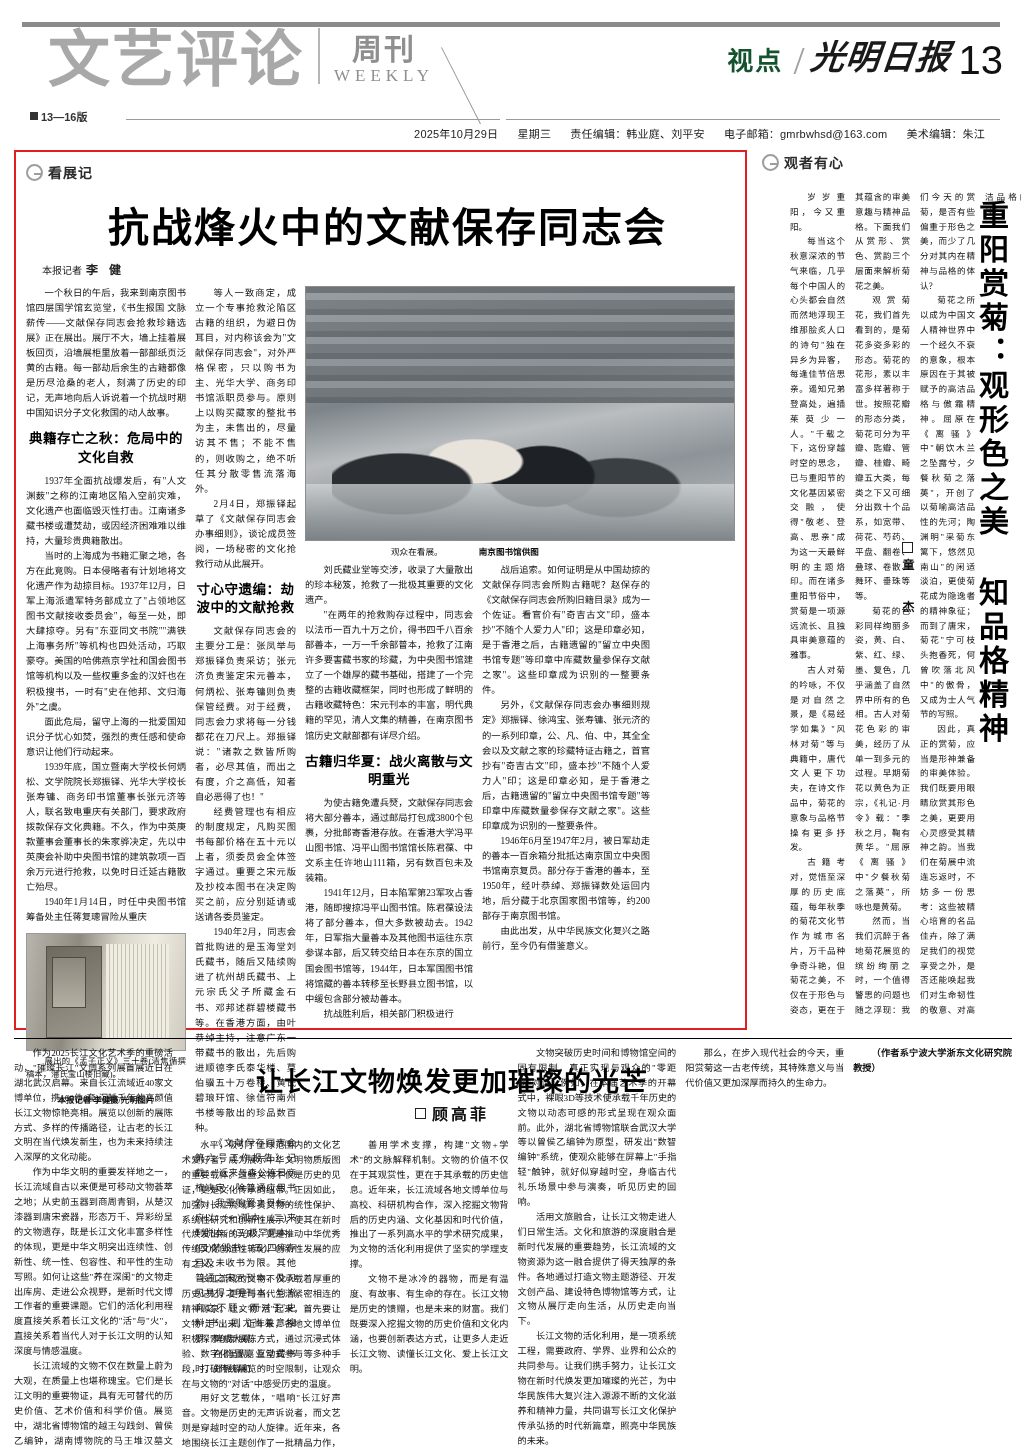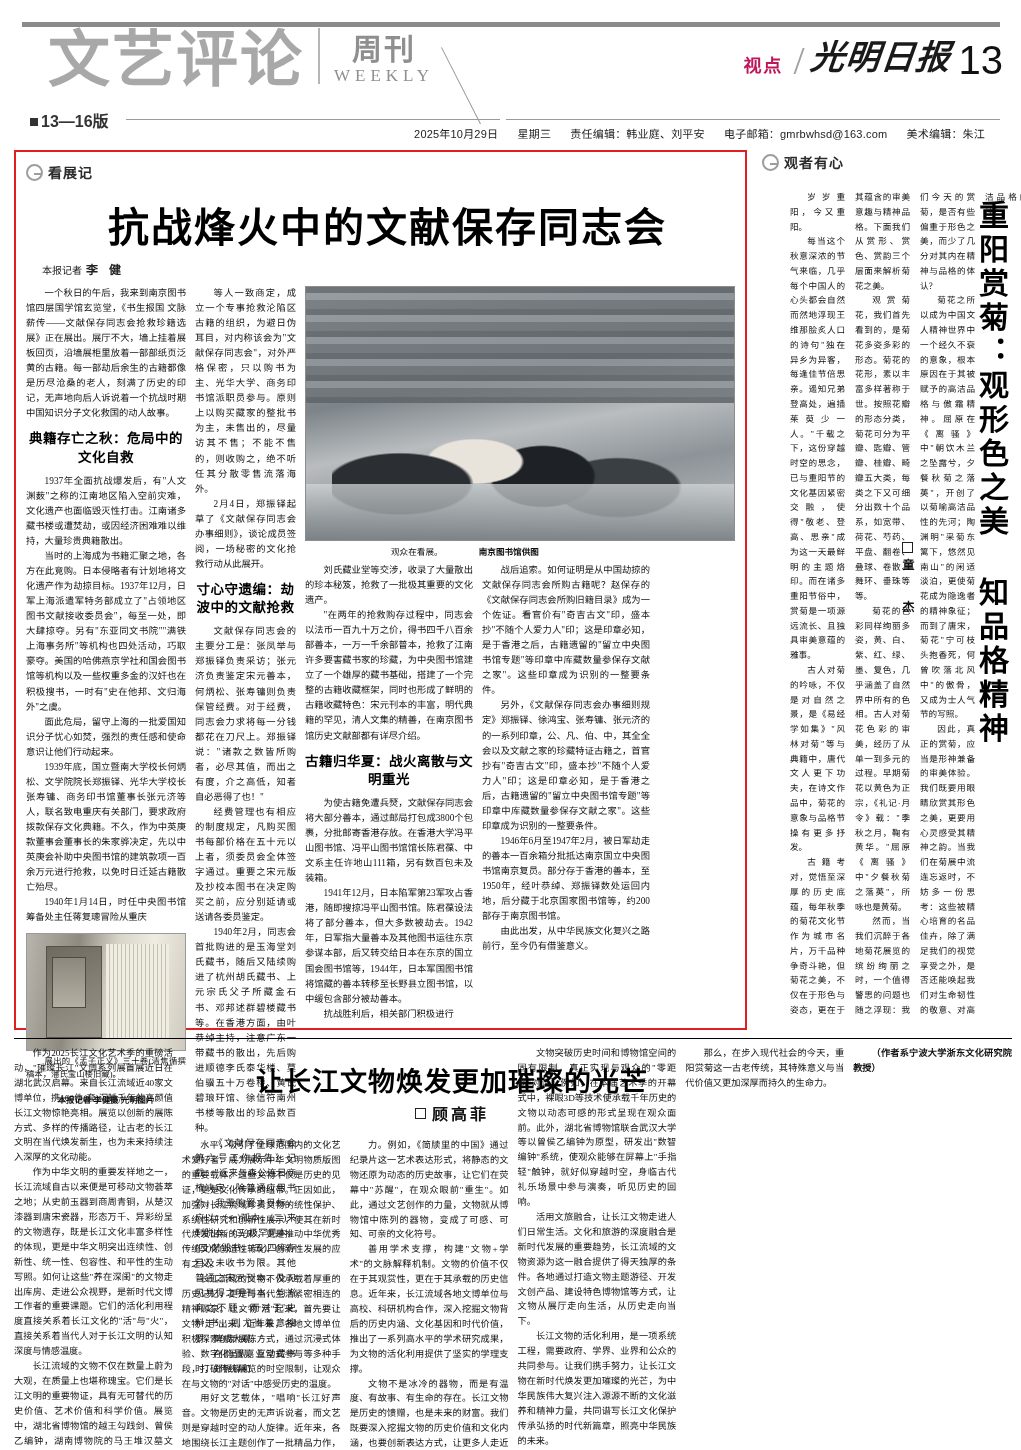--- a/index.html
+++ b/index.html
@@ -19,28 +19,28 @@
   .logo-block{position:absolute;left:48px;top:28px;}
   .logo-cn{
     font-family:"Liberation Serif","DejaVu Serif",serif;
     font-size:62px;font-weight:bold;color:#a8a8a8;letter-spacing:2px;line-height:1;
     display:inline-block;vertical-align:middle;
   }
   .logo-divider{display:inline-block;vertical-align:middle;width:2px;height:56px;background:#b5b5b5;margin:0 10px 8px 10px;}
   .logo-weekly{display:inline-block;vertical-align:middle;text-align:center;}
   .logo-weekly .zk{font-size:30px;font-weight:bold;color:#8f8f8f;line-height:1.05;letter-spacing:2px;}
   .logo-weekly .wk{font-size:17px;color:#8f8f8f;letter-spacing:5px;font-family:"Liberation Serif",serif;}
-  .pages-label{position:absolute;left:30px;top:108px;font-size:16px;font-weight:bold;color:#333;font-family:"Liberation Sans",sans-serif;}
+  .pages-label{position:absolute;left:30px;top:108px;font-size:11px;font-weight:bold;color:#333;font-family:"Liberation Sans",sans-serif;}
   .pages-label .sq{display:inline-block;width:8px;height:8px;background:#333;margin-right:3px;vertical-align:1px;}
   .mast-hline{position:absolute;left:126px;top:119px;width:374px;height:1px;background:#9a9a9a;}
   .mast-slash{position:absolute;left:480px;top:38px;width:1px;height:86px;background:#9a9a9a;transform:rotate(-27deg);transform-origin:bottom;}
   .mast-hline2{position:absolute;left:506px;top:119px;width:494px;height:1px;background:#9a9a9a;}
 
   .mast-right{position:absolute;right:18px;top:30px;display:flex;align-items:flex-end;}
-  .viewpoint{font-size:18px;font-weight:bold;color:#be185d;letter-spacing:2px;margin-right:10px;padding-bottom:2px;margin-left:36px;}
+  .viewpoint{font-size:26px;font-weight:bold;color:#14532d;letter-spacing:2px;margin-right:10px;padding-bottom:2px;margin-left:36px;}
   .slash2{font-size:40px;color:#a2a2a2;margin:0 6px 0 0;line-height:.9;font-weight:300;}
   .gmrb{font-family:"Liberation Serif",serif;font-size:34px;font-weight:bold;font-style:italic;color:#1a1a1a;letter-spacing:1px;transform:skewX(-6deg);}
   .pagenum{font-family:"Liberation Sans",sans-serif;font-size:40px;color:#111;margin-left:8px;line-height:.95;}
 
   .mast-meta{position:absolute;right:20px;top:125px;font-size:11px;color:#222;font-family:"Liberation Sans",sans-serif;letter-spacing:.2px;white-space:nowrap;}
   .mast-meta span{margin-right:16px;}
 
   
   .redbox{
     position:absolute;left:14px;top:150px;width:733px;height:880px;
@@ -296,21 +296,20 @@
         <p>作为中华文明的重要发祥地之一，长江流域自古以来便是可移动文物荟萃之地；从史前玉器到商周青铜，从楚汉漆器到唐宋瓷器，形态万千、异彩纷呈的文物遗存，既是长江文化丰富多样性的体现，更是中华文明突出连续性、创新性、统一性、包容性、和平性的生动写照。如何让这些"养在深闺"的文物走出库房、走进公众视野，是新时代文博工作者的重要课题。它们的活化利用程度直接关系着长江文化的"活"与"火"，直接关系着当代人对于长江文明的认知深度与情感温度。</p>
         <p>长江流域的文物不仅在数量上蔚为大观，在质量上也堪称瑰宝。它们是长江文明的重要物证，具有无可替代的历史价值、艺术价值和科学价值。展览中，湖北省博物馆的越王勾践剑、曾侯乙编钟，湖南博物院的马王堆汉墓文物，四川广汉三星堆博物馆的青铜神树，上海博物馆的良渚玉琮等众多国宝级文物齐聚一堂，共同讲述着长江流域悠久灿烂的文明史诗。</p>
       </div>
       <div class="bcol offset">
         <p>水平，吸引了全球范围内的文化艺术爱好者，成为展示中华文明物质版图的重要载体。这些文物不仅是历史的见证，更是文化传承的纽带。正因如此，加强对长江流域珍贵文物的统性保护、系统性研究和创新性展示，使其在新时代焕发出新的光彩，更是推动中华优秀传统文化创造性转化、创新性发展的应有之义。</p>
         <p>长江流域的文物不仅承载着厚重的历史记忆，更是与当代生活紧密相连的精神源泉。让文物"活"起来，首先要让文物"走"出来。近年来，各地文博单位积极探索创新展陈方式，通过沉浸式体验、数字化呈现、互动式参与等多种手段，打破传统展览的时空限制，让观众在与文物的"对话"中感受历史的温度。</p>
         <p>用好文艺载体，"唱响"长江好声音。文物是历史的无声诉说者，而文艺则是穿越时空的动人旋律。近年来，各地围绕长江主题创作了一批精品力作，这些作品以文物为灵感源泉，以艺术为表达方式，让沉睡的历史在舞台上、在荧幕中、在笔墨间重焕生机。</p>
 
       </div>
       <div class="bcol offset">
-        <p>力。例如，《简牍里的中国》通过纪录片这一艺术表达形式，将静态的文物还原为动态的历史故事，让它们在荧幕中"苏醒"，在观众眼前"重生"。如此，通过文艺创作的力量，文物就从博物馆中陈列的器物，变成了可感、可知、可亲的文化符号。</p>
         <p>善用学术支撑，构建"文物+学术"的文脉解释机制。文物的价值不仅在于其观赏性，更在于其承载的历史信息。近年来，长江流域各地文博单位与高校、科研机构合作，深入挖掘文物背后的历史内涵、文化基因和时代价值，推出了一系列高水平的学术研究成果，为文物的活化利用提供了坚实的学理支撑。</p>
         <p>文物不是冰冷的器物，而是有温度、有故事、有生命的存在。长江文物是历史的馈赠，也是未来的财富。我们既要深入挖掘文物的历史价值和文化内涵，也要创新表达方式，让更多人走近长江文物、读懂长江文化、爱上长江文明。</p>
 
       </div>
       <div class="bcol">
         <p>文物突破历史时间和博物馆空间的固有限制，真正实现与观众的"零距离"对话。例如，在本届艺术季的开幕式中，裸眼3D等技术使承载千年历史的文物以动态可感的形式呈现在观众面前。此外，湖北省博物馆联合武汉大学等以曾侯乙编钟为原型，研发出"数智编钟"系统，使观众能够在屏幕上"手指轻"触钟，就好似穿越时空，身临古代礼乐场景中参与演奏，听见历史的回响。</p>
         <p>活用文旅融合，让长江文物走进人们日常生活。文化和旅游的深度融合是新时代发展的重要趋势，长江流域的文物资源为这一融合提供了得天独厚的条件。各地通过打造文物主题游径、开发文创产品、建设特色博物馆等方式，让文物从展厅走向生活，从历史走向当下。</p>
         <p>长江文物的活化利用，是一项系统工程，需要政府、学界、业界和公众的共同参与。让我们携手努力，让长江文物在新时代焕发更加璀璨的光芒，为中华民族伟大复兴注入源源不断的文化滋养和精神力量，共同谱写长江文化保护传承弘扬的时代新篇章，照亮中华民族的未来。</p>
         <p class="credit">（作者系南京财经大学马克思主义学院讲师）</p>
       </div>

